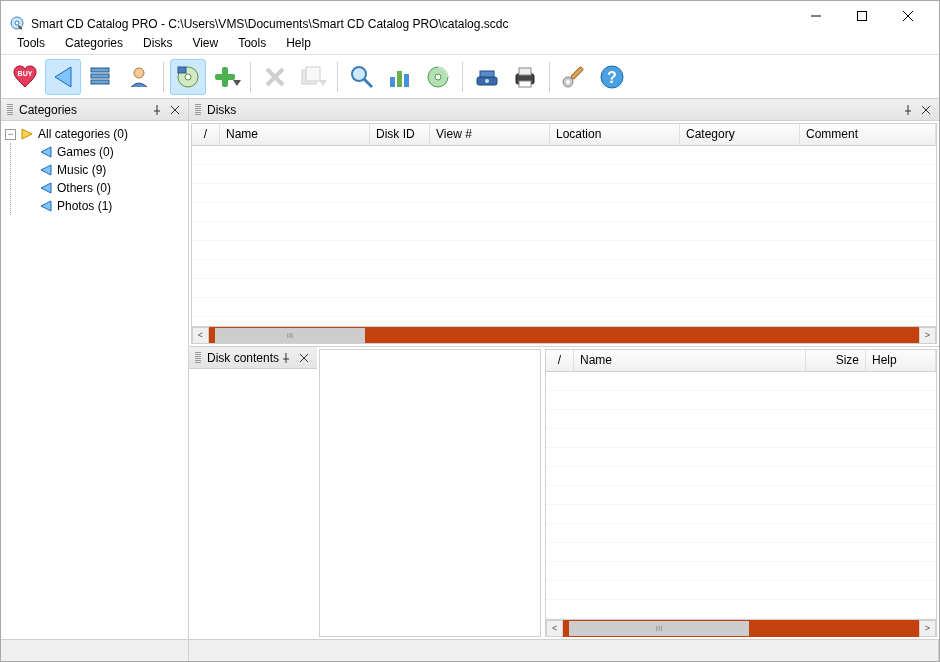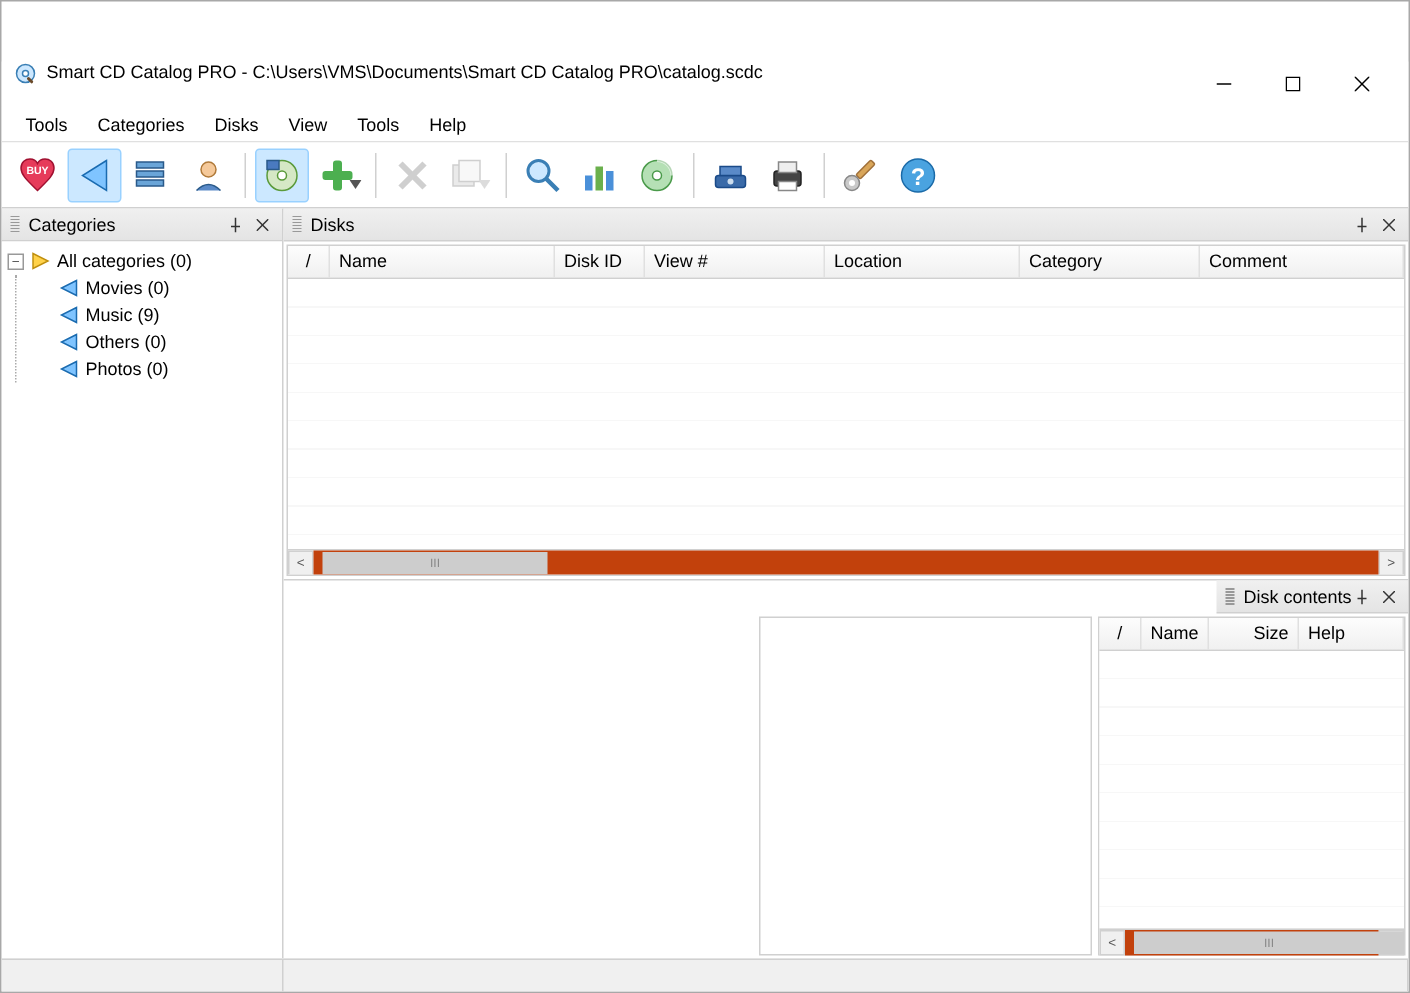--- a/index.html
+++ b/index.html
@@ -1,17 +1,17 @@
 <!DOCTYPE html>
 <html><head>
 <meta charset="utf-8">
 <style>
 * { box-sizing: border-box; margin: 0; padding: 0; }
 body { font-family: "Segoe UI", Tahoma, sans-serif; font-size: 12px; background: #fff; color: #000; width: 940px; height: 662px; overflow: hidden; display: flex; flex-direction: column; border: 1px solid #a8a8a8; }
-.titlebar { display: flex; align-items: flex-start; height: 30px; padding: 0 8px; background: #fff; margin-top: 40px; }
+.titlebar { display: flex; align-items: flex-end; height: 30px; padding: 0 8px; background: #fff; }
 .titlebar .app-icon { width: 16px; height: 16px; margin-right: 6px; }
 .titlebar .title { flex: 1; font-size: 12px; color: #000; }
 .titlebar .win-controls { display: flex; gap: 0; }
 .titlebar .win-btn { width: 46px; height: 30px; display: flex; align-items: center; justify-content: center; cursor: pointer; }
 .menubar { display: flex; align-items: center; height: 24px; padding: 0 6px; background: #fff; border-bottom: 1px solid #e0e0e0; }
 .menubar .menu-item { padding: 3px 10px; cursor: pointer; }
 .toolbar { display: flex; align-items: center; height: 44px; padding: 2px 6px; background: #fff; border-bottom: 1px solid #d0d0d0; gap: 2px; }
 .toolbar .tb-btn { width: 36px; height: 36px; display: flex; align-items: center; justify-content: center; border-radius: 3px; cursor: pointer; border: 1px solid transparent; }
 .toolbar .tb-btn.active { background: #cce8ff; border: 1px solid #99d1ff; }
 .toolbar .tb-sep { width: 1px; height: 30px; background: #d0d0d0; margin: 0 4px; }
@@ -32,21 +32,21 @@
 .dotted { border-left: 1px dotted #aaa; margin-left: 7px; padding-left: 0; }
 .disks-panel { height: 248px; display: flex; flex-direction: column; border-bottom: 1px solid #d0d0d0; }
 .table-area { flex: 1; overflow: hidden; background: #fff; position: relative; border: 1px solid #d0d0d0; margin: 2px; display: flex; flex-direction: column; }
 .table-header { display: flex; height: 22px; background: linear-gradient(#fdfdfd,#f0f0f0); border-bottom: 1px solid #d0d0d0; flex-shrink: 0; }
 .th { padding: 3px 6px; border-right: 1px solid #e0e0e0; font-size: 12px; overflow: hidden; white-space: nowrap; cursor: pointer; }
 .table-body { flex: 1; background: repeating-linear-gradient(#fff, #fff 18px, #f7f7f7 18px, #f7f7f7 19px); overflow: hidden; }
 .hscroll { height: 17px; background: #f0f0f0; border-top: 1px solid #d0d0d0; display: flex; align-items: center; }
 .hscroll .arrow { width: 17px; height: 17px; display: flex; align-items: center; justify-content: center; background: #f0f0f0; border: 1px solid #d0d0d0; cursor: pointer; font-size: 9px; color: #555; }
 .hscroll .track { flex: 1; position: relative; height: 17px; background: #c2410c; }
 .hscroll .thumb { position: absolute; height: 15px; top: 1px; background: #cdcdcd; border-radius: 0; }
-.contents-panel { flex: 1; display: flex; flex-direction: column; align-items: flex-end; }
+.contents-panel { flex: 1; display: flex; flex-direction: row; }
 .contents-body { flex: 1; display: flex; gap: 4px; padding: 2px; overflow: hidden; }
 .contents-left { width: 222px; border: 1px solid #d0d0d0; background: #fff; }
 .contents-right { flex: 1; display: flex; flex-direction: column; border: 1px solid #d0d0d0; background: #fff; }
 .statusbar { height: 22px; border-top: 1px solid #d0d0d0; display: flex; background: #f0f0f0; }
 .statusbar .sb-cell { border-right: 1px solid #d0d0d0; height: 100%; }
 .small-col { width: 28px; text-align:center; }
 svg { display: block; }
 </style>
 </head>
 <body>
@@ -229,21 +229,21 @@
           </span>
         <span>All categories (0)</span>
       </div>
       <div class="dotted">
         <div class="tree-row child">
             <span class="tree-icon">
               <svg width="14" height="14" viewBox="0 0 14 14">
                 <polygon points="12,2 2,7 12,12" fill="#7fc4ff" stroke="#1a6bb0"></polygon>
               </svg>
             </span>
-            <span>Movies (0)</span>
+            <span>Games (0)</span>
           </div>
         <div class="tree-row child">
             <span class="tree-icon">
               <svg width="14" height="14" viewBox="0 0 14 14">
                 <polygon points="12,2 2,7 12,12" fill="#7fc4ff" stroke="#1a6bb0"></polygon>
               </svg>
             </span>
             <span>Music (9)</span>
           </div>
         <div class="tree-row child">
@@ -253,21 +253,21 @@
               </svg>
             </span>
             <span>Others (0)</span>
           </div>
         <div class="tree-row child">
             <span class="tree-icon">
               <svg width="14" height="14" viewBox="0 0 14 14">
                 <polygon points="12,2 2,7 12,12" fill="#7fc4ff" stroke="#1a6bb0"></polygon>
               </svg>
             </span>
-            <span>Photos (0)</span>
+            <span>Photos (1)</span>
           </div>
       </div>
     </div>
   </div>
 
   <div class="right-panel">
 
     <div class="disks-panel">
       <div class="panel-header">
         <span class="grip"></span>

